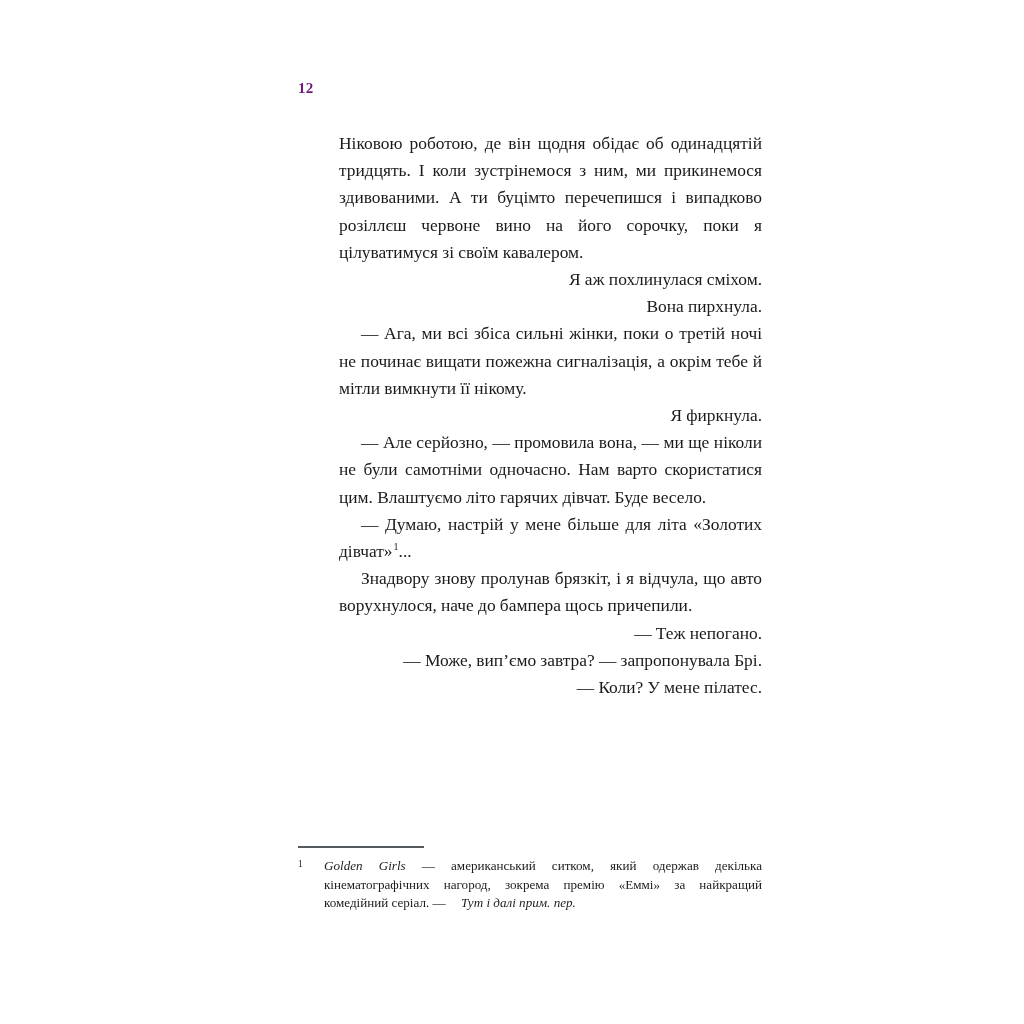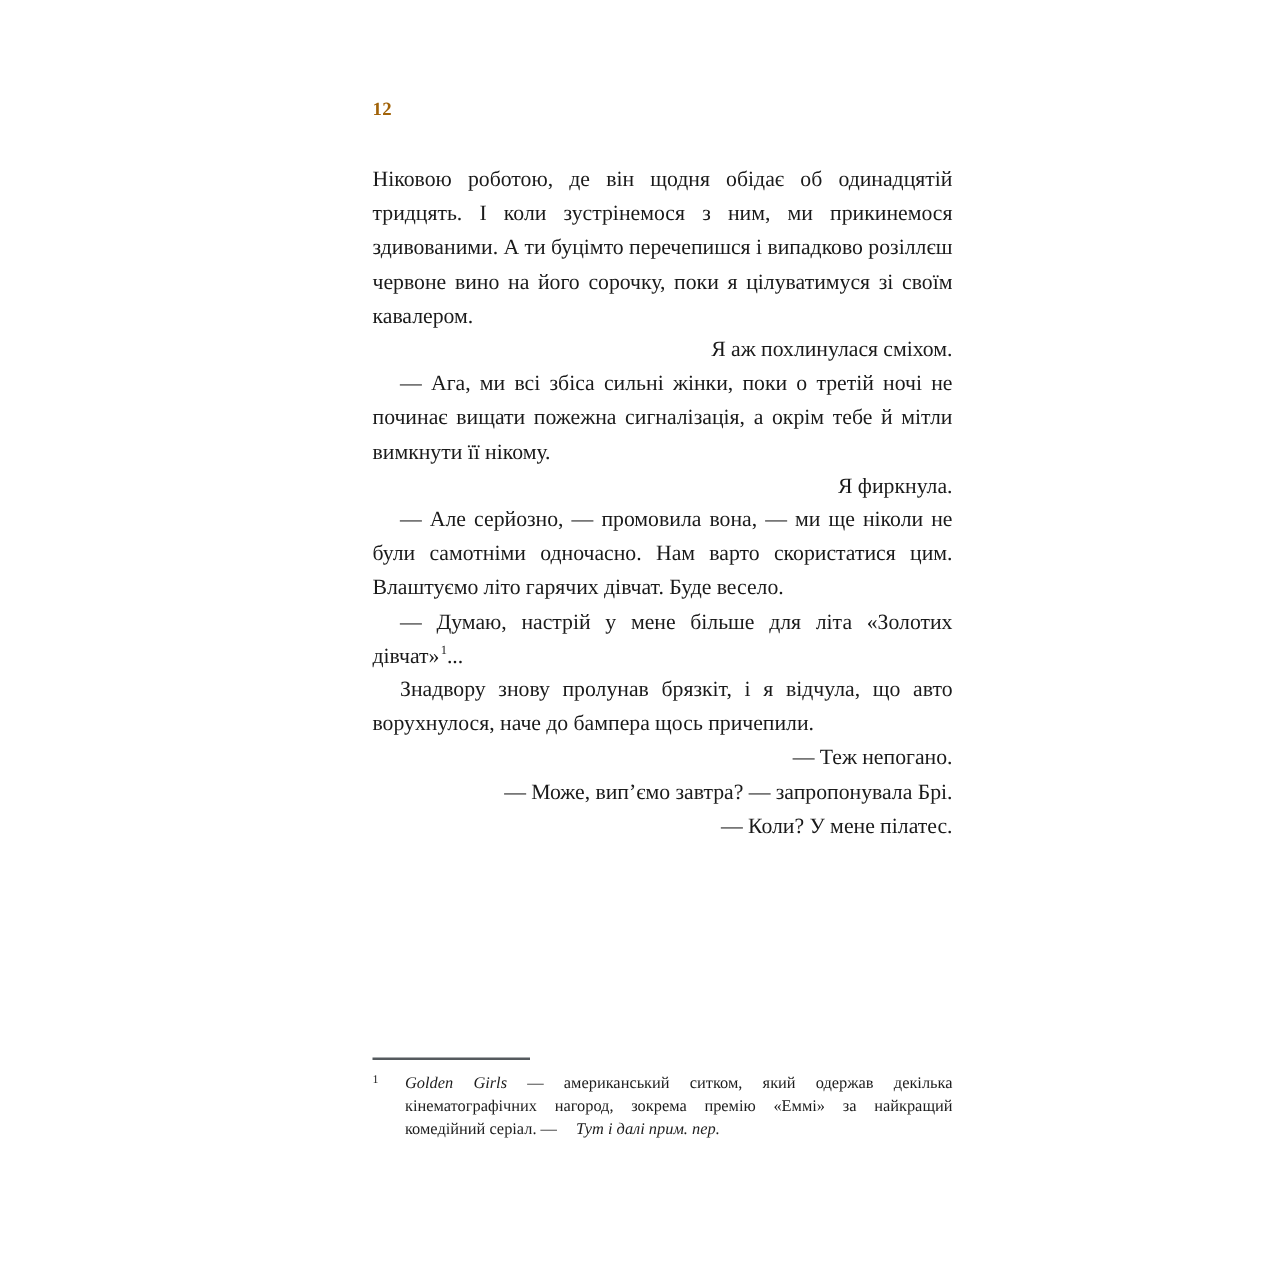--- a/index.html
+++ b/index.html
@@ -25,24 +25,25 @@
     position: absolute;
     left: 298px;
     top: 78px;
     width: 464px;
   }
   .folio {
     font-size: 15px;
     font-weight: bold;
     line-height: 20px;
     letter-spacing: 0.3px;
-    color: #a16207;
+    color: #701a75;
   }
   .body-copy {
     margin-top: 32px;
+    margin-left: 41px;
   }
   .para {
     margin: 0;
     font-size: 17.4px;
     line-height: 27.2px;
     text-align: justify;
     text-indent: 22px;
     color: #1a1a1a;
     word-spacing: -0.1px;
   }
@@ -103,20 +104,21 @@
 
     <div class="folio">12</div>
 
     <div class="body-copy">
 
       <p class="para cont">Ніковою роботою, де він щодня обідає об одинадцятій тридцять. І коли зустрінемося з ним, ми прикинемося здивованими. А ти буцімто перечепишся і випадково розіллєш червоне вино на його сорочку, поки я цілуватимуся зі своїм кавалером.</p>
 
       <p class="para last-line-left">Я аж похлинулася сміхом.</p>
 
 
+      <p class="para last-line-left">Вона пирхнула.</p>
 
       <p class="para">— Ага, ми всі збіса сильні жінки, поки о третій ночі не починає вищати пожежна сигналізація, а окрім тебе й мітли вимкнути її нікому.</p>
 
       <p class="para last-line-left">Я фиркнула.</p>
 
       <p class="para">— Але серйозно, — промовила вона, — ми ще ніколи не були самотніми одночасно. Нам варто скористатися цим. Влаштуємо літо гарячих дівчат. Буде весело.</p>
 
       <p class="para"><span>— Думаю, настрій у мене більше для літа «Золотих дівчат»</span><sup class="fn-ref">1</sup><span>...</span></p>
 
 

